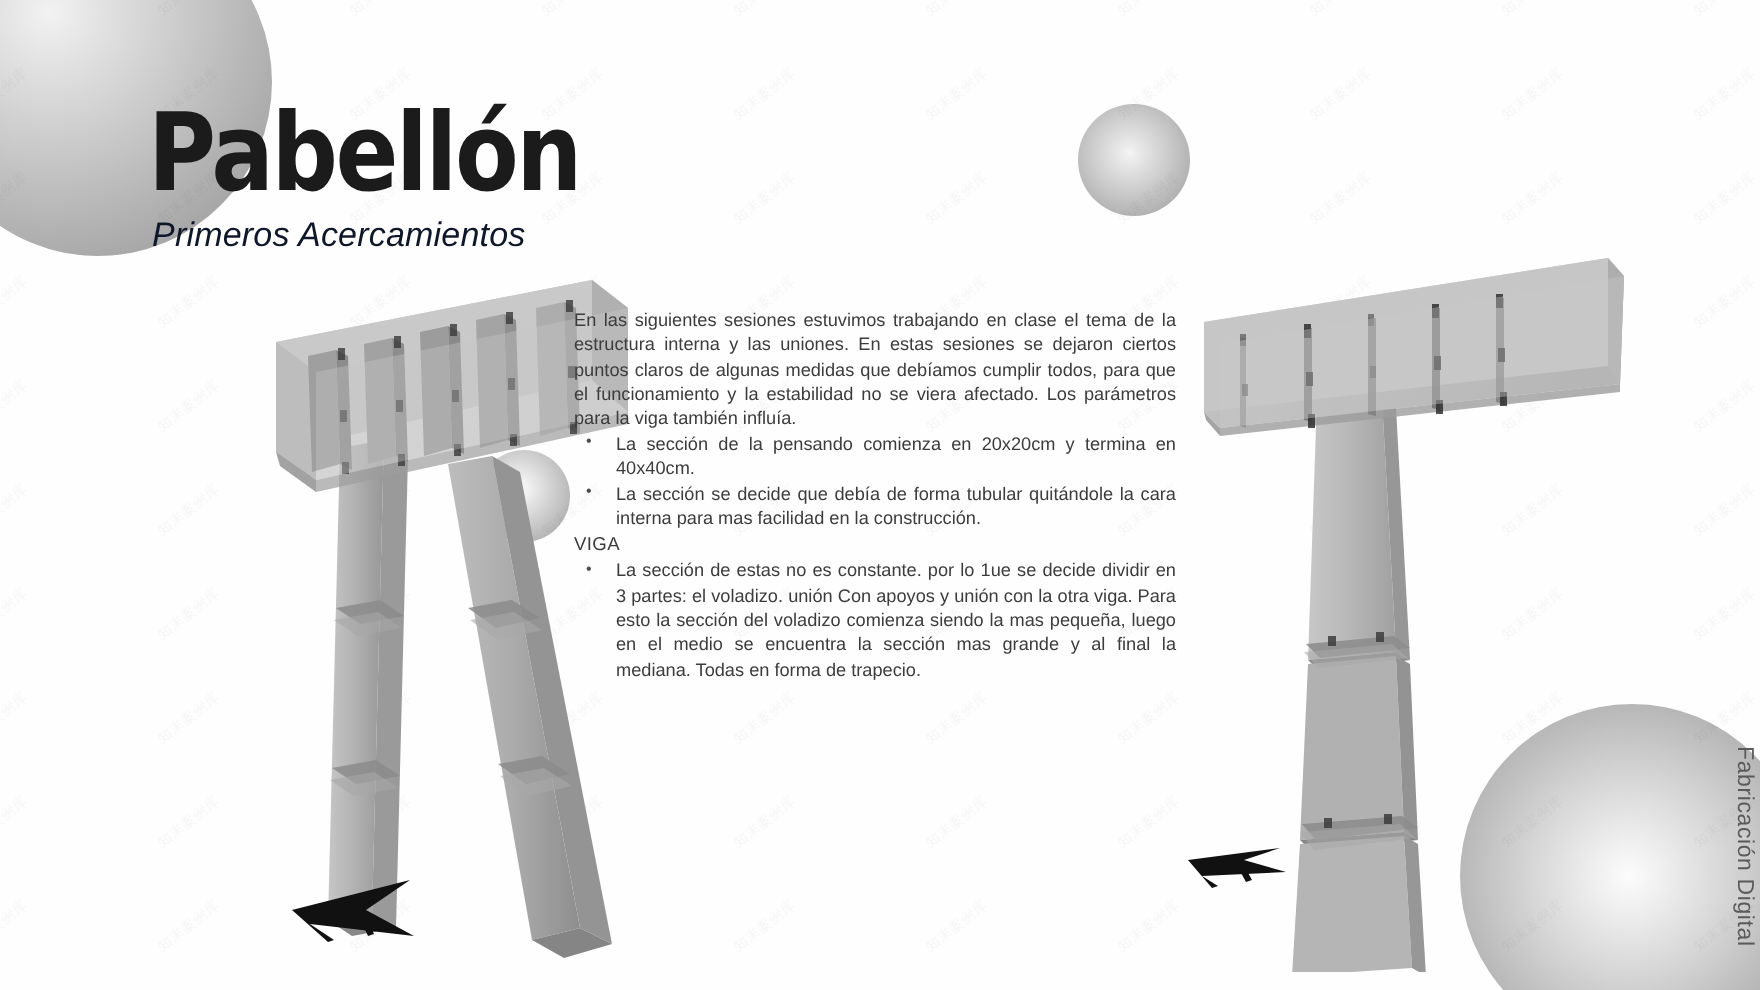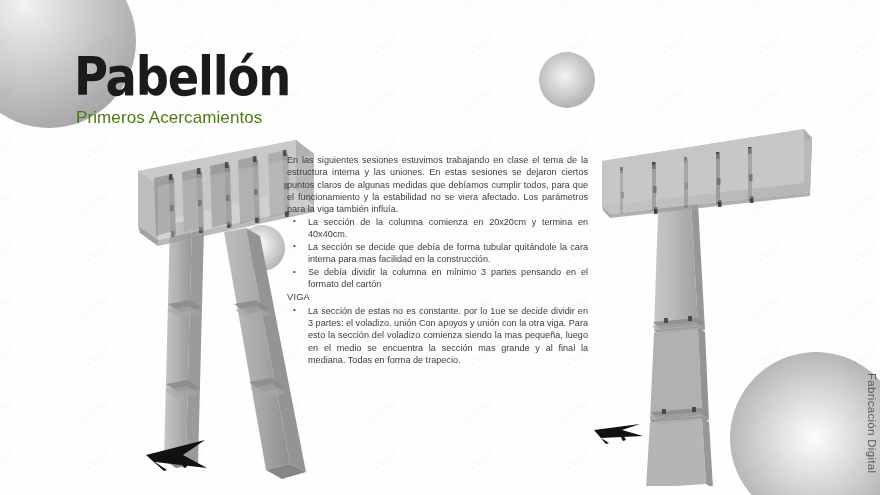--- a/index.html
+++ b/index.html
@@ -41,22 +41,23 @@
 
   
   .title-block{position:absolute;left:74px;top:52px;}
   .title{
     font-size:54px;font-weight:bold;color:#1b1b1b;line-height:0.92;
     letter-spacing:-1.4px;font-family:"DejaVu Sans", sans-serif;
     transform:scaleX(0.86);transform-origin:left center;
     margin:0;
   }
   .subtitle{
-    font-size:17px;color:#4d7c0f;margin:6px 0 0 2px;letter-spacing:0.1px;
+    font-size:17px;color:#0f172a;margin:6px 0 0 2px;letter-spacing:0.1px;
     font-weight:400;
+    font-style:italic;
   }
 
   
   .copy{
     position:absolute;left:287px;top:154px;width:301px;
     font-size:9.1px;line-height:12.35px;color:#3c3c3c;
   }
   .copy p.para{margin:0;text-align:justify;}
   .sec-head{margin:11px 0 1px 0;font-size:9.3px;color:#3c3c3c;letter-spacing:0.2px;}
   .bullets{list-style:none;margin:0;padding:0;}
@@ -376,23 +377,22 @@
   <div class="title-block">
     <div class="title">Pabellón</div>
     <div class="subtitle">Primeros Acercamientos</div>
   </div>
 
   <div class="copy">
     <p class="para">En las siguientes sesiones estuvimos trabajando en clase el tema de la estructura interna y las uniones. En estas sesiones se dejaron ciertos puntos claros de algunas medidas que debíamos cumplir todos, para que el funcionamiento y la estabilidad no se viera afectado. Los parámetros para la viga también influía.</p>
 
     <div>
       <ul class="bullets">
-        <li>La sección de la columna comienza en 20x20cm y termina en 40x40cm.</li>
+        <li>La sección de la pensando comienza en 20x20cm y termina en 40x40cm.</li>
         <li>La sección se decide que debía de forma tubular quitándole la cara interna para mas facilidad en la construcción.</li>
-        <li>Se debía dividir la columna en mínimo 3 partes pensando en el formato del cartón</li>
       </ul>
     </div>
 
     <div>
       <div class="sec-head" style="margin-top:0.5px">VIGA</div>
       <ul class="bullets">
         <li>La sección de estas no es constante. por lo 1ue se decide dividir en 3 partes: el voladizo. unión Con apoyos y unión con la otra viga. Para esto la sección del voladizo comienza siendo la mas pequeña, luego en el medio se encuentra la sección mas grande y al final la mediana. Todas en forma de trapecio.</li>
       </ul>
     </div>
   </div>

